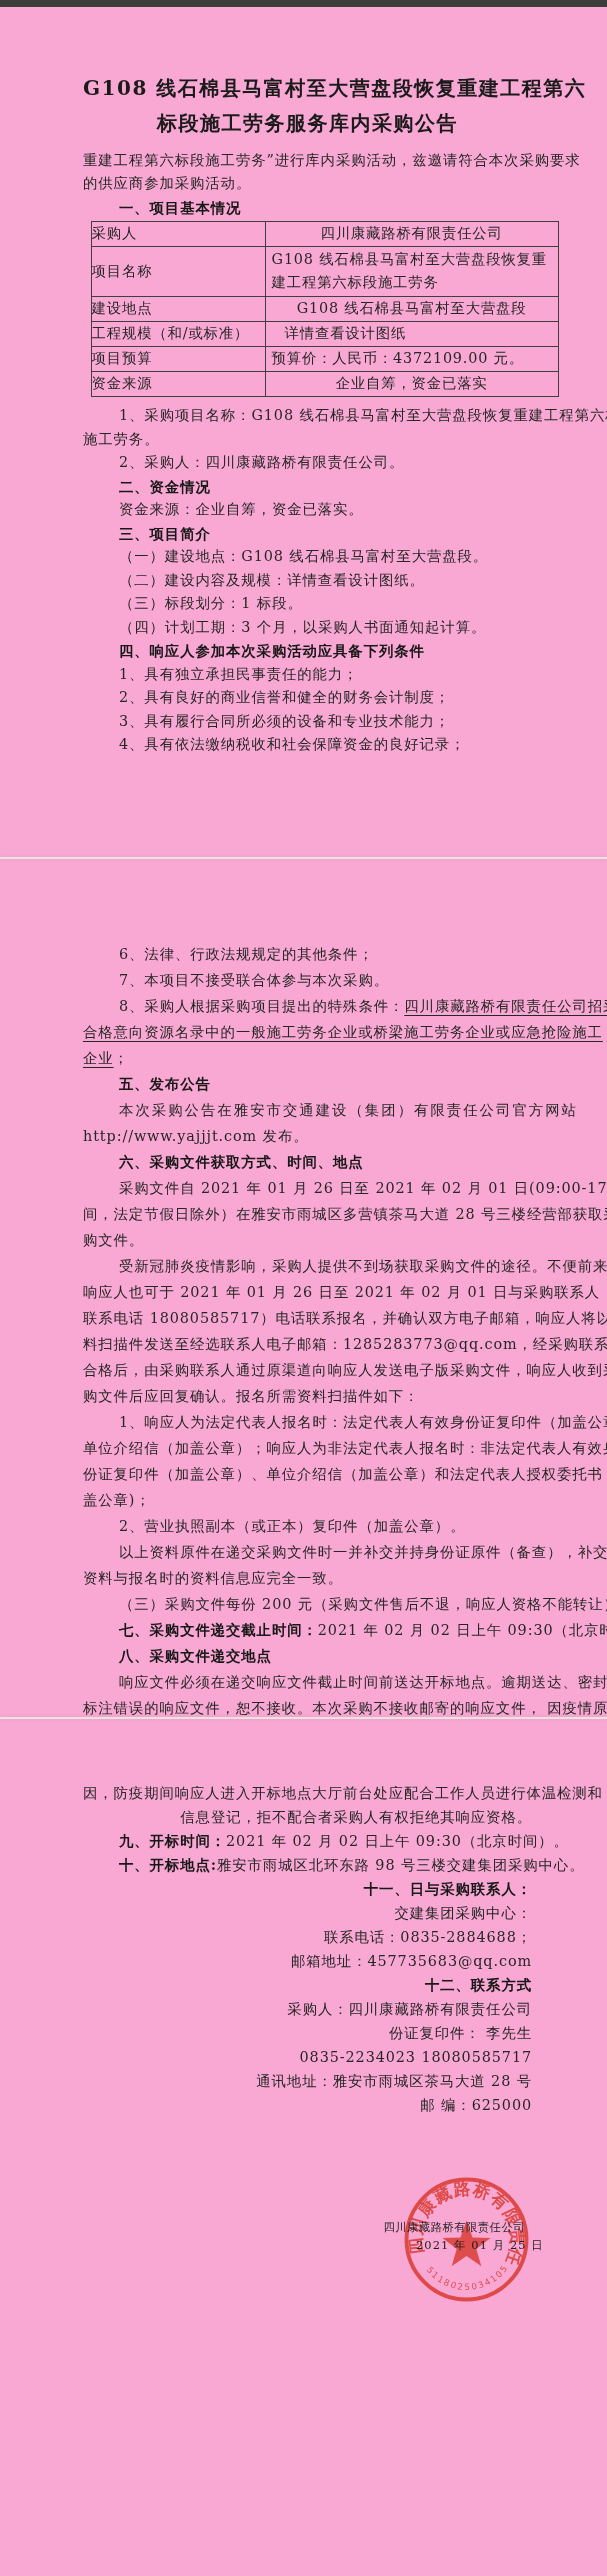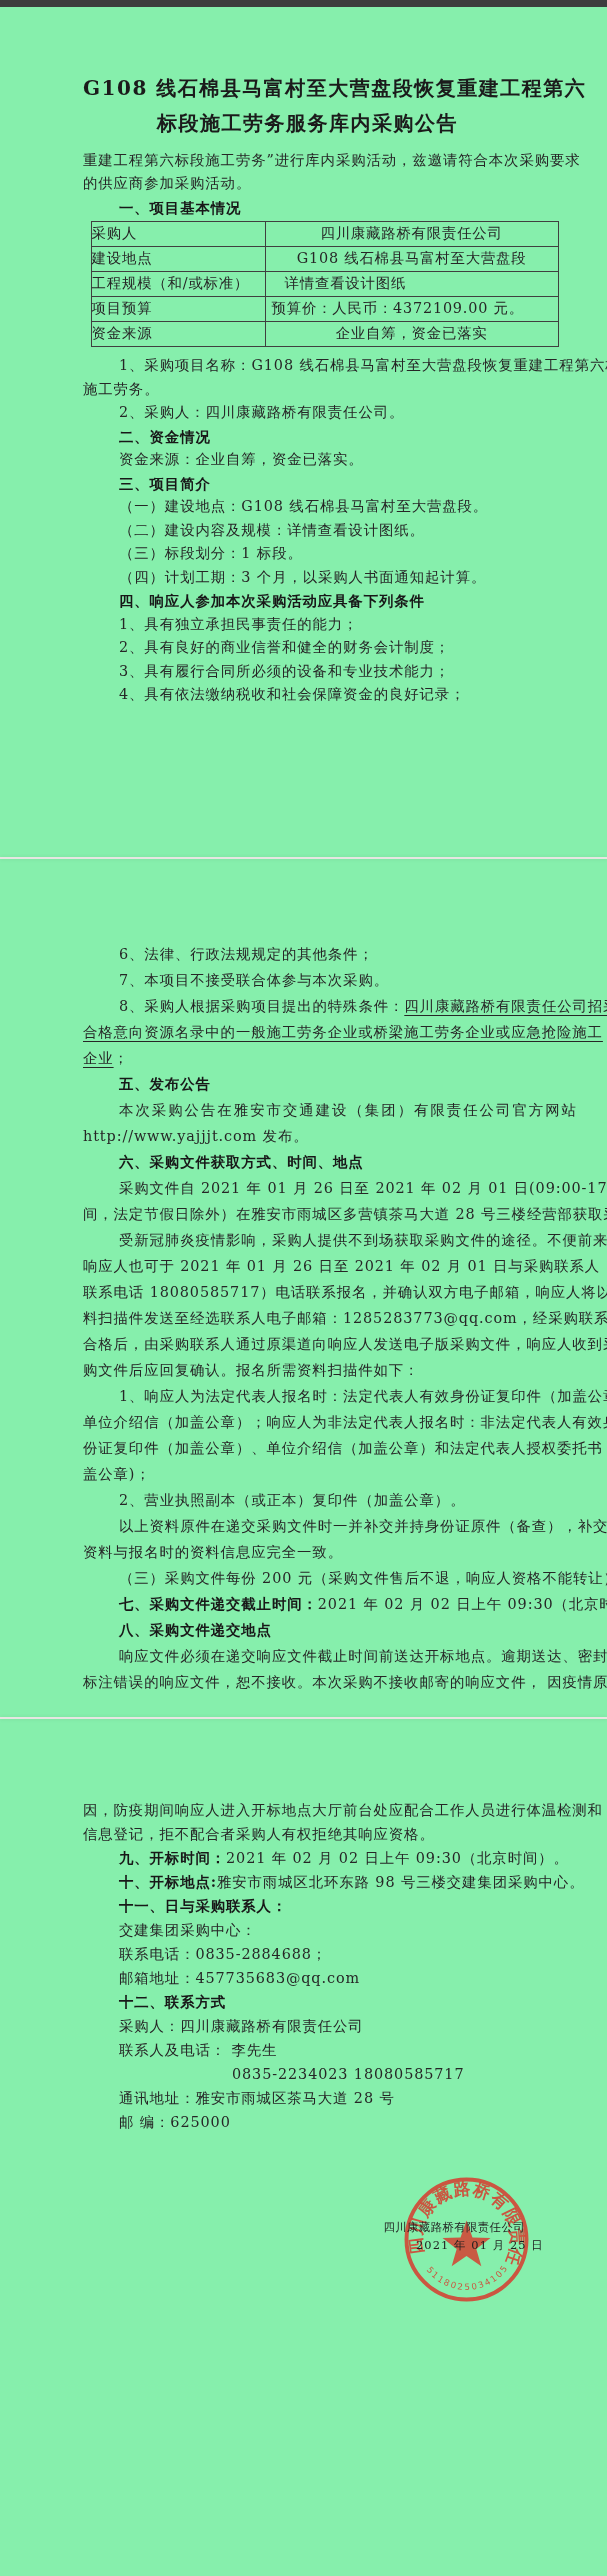--- a/index.html
+++ b/index.html
@@ -1,33 +1,33 @@
 <!DOCTYPE html>
 <html style="font-size:12px"><head>
 <meta charset="utf-8">
 <style>
   html,body{margin:0;padding:0;background:#e9e9e6;}
-  .doc{position:relative;width:607px;height:2576px;margin:0 auto;background:#86efac;
+  .doc{position:relative;width:607px;height:2576px;margin:0 auto;background:#f9a8d4;
        font-family:"DejaVu Serif","Liberation Serif",serif;color:#262626;overflow:hidden;}
   .topstrip{position:absolute;top:0;left:0;width:607px;height:6.8px;background:#3d3d3d;}
   .pbreak{position:absolute;left:0;width:607px;height:2.3px;background:#e6e6e1;
           box-shadow:0 1.5px 3px rgba(0,0,0,0.05), 0 -1.5px 3px rgba(0,0,0,0.04);}
   #pbreak1{top:857px;} #pbreak2{top:1717px;}
   .page{position:absolute;left:0;width:607px;}
   #page1{top:0;height:858px;} #page2{top:858px;height:860px;border-radius:11px;} #page3{top:1719px;height:857px;}
   .content{position:absolute;left:83px;width:449px;}
   .title-line{height:35px;line-height:35px;text-align:center;font-weight:bold;
               font-size:20px;letter-spacing:1.5px;color:#1b1b1b;white-space:nowrap;}
   .title-gap{height:7.6px;}
   #page1 .title-block{margin-top:71px;}
   .line{height:23.5px;line-height:23.5px;font-size:14.4px;letter-spacing:0.9px;white-space:nowrap;}
   #page2 .line{height:26px;line-height:26px;}
   #page3 .line{height:24px;line-height:24px;}
   #page2 .content{padding-top:83px;}
-  #page3 .content{padding-top:79px;}
+  #page3 .content{padding-top:62px;text-align:right;}
   .line .b{font-weight:bold;color:#181818;}
   .line .u{text-decoration:underline;text-underline-offset:3.8px;}
   .ind{padding-left:36px;}
   .xind{padding-left:149px;}
   .sp{letter-spacing:2px;}
   table.ptable{border-collapse:collapse;margin:1.5px 0 7.6px 7.6px;width:467px;
                border:1.5px solid #3f3f3f;table-layout:fixed;}
   table.ptable td{border:0.8px solid #3f3f3f;font-size:14.4px;letter-spacing:0.8px;
                   padding:0;vertical-align:middle;color:#262626;}
   td.lab{width:173px;padding-left:29px;font-size:13.3px;}
@@ -61,20 +61,24 @@
       <div>
           <div class="line"><span>重建工程第六标段施工劳务”进行库内采购活动，兹邀请符合本次采购要求</span></div>
           <div class="line"><span>的供应商参加采购活动。</span></div>
           <div class="line ind"><span class="b">一、项目基本情况</span></div>
         </div>
       <table class="ptable">
         <tbody>
             <tr class="r1">
               <td class="lab">采购人</td>
               <td class="val c">四川康藏路桥有限责任公司</td>
+            </tr>
+            <tr class="r2">
+              <td class="lab">项目名称</td>
+              <td class="val l" style="white-space: normal;">G108 线石棉县马富村至大营盘段恢复重建工程第六标段施工劳务</td>
             </tr>
             <tr class="r1">
               <td class="lab">建设地点</td>
               <td class="val c">G108 线石棉县马富村至大营盘段</td>
             </tr>
             <tr class="r1">
               <td class="lab">工程规模（和/或标准）</td>
               <td class="val lp">详情查看设计图纸</td>
             </tr>
             <tr class="r1">
@@ -114,20 +118,21 @@
           <div class="line ind"><span>7、本项目不接受联合体参与本次采购。</span></div>
           <div class="line ind"><span>8、采购人根据采购项目提出的特殊条件：</span><span class="u">四川康藏路桥有限责任公司招采</span></div>
           <div class="line"><span class="u">合格意向资源名录中的一般施工劳务企业或桥梁施工劳务企业或应急抢险施工</span></div>
           <div class="line"><span class="u">企业</span><span>；</span></div>
           <div class="line ind"><span class="b">五、发布公告</span></div>
           <div class="line ind sp"><span>本次采购公告在雅安市交通建设（集团）有限责任公司官方网站</span></div>
           <div class="line"><span>http://www.yajjjt.com 发布。</span></div>
           <div class="line ind"><span class="b">六、采购文件获取方式、时间、地点</span></div>
           <div class="line ind"><span>采购文件自 2021 年 01 月 26 日至 2021 年 02 月 01 日(09:00-17:00 北京时</span></div>
           <div class="line"><span>间，法定节假日除外）在雅安市雨城区多营镇茶马大道 28 号三楼经营部获取采</span></div>
+          <div class="line"><span>购文件。</span></div>
           <div class="line ind"><span>受新冠肺炎疫情影响，采购人提供不到场获取采购文件的途径。不便前来的</span></div>
           <div class="line"><span>响应人也可于 2021 年 01 月 26 日至 2021 年 02 月 01 日与采购联系人（李先生，</span></div>
           <div class="line"><span>联系电话 18080585717）电话联系报名，并确认双方电子邮箱，响应人将以下资</span></div>
           <div class="line"><span>料扫描件发送至经选联系人电子邮箱：1285283773@qq.com，经采购联系人确认</span></div>
           <div class="line"><span>合格后，由采购联系人通过原渠道向响应人发送电子版采购文件，响应人收到采</span></div>
           <div class="line"><span>购文件后应回复确认。报名所需资料扫描件如下：</span></div>
           <div class="line ind"><span>1、响应人为法定代表人报名时：法定代表人有效身份证复印件（加盖公章）、</span></div>
           <div class="line"><span>单位介绍信（加盖公章）；响应人为非法定代表人报名时：非法定代表人有效身</span></div>
           <div class="line"><span>份证复印件（加盖公章）、单位介绍信（加盖公章）和法定代表人授权委托书（加</span></div>
           <div class="line"><span>盖公章)；</span></div>
@@ -149,21 +154,21 @@
           <div class="line"><span>因，防疫期间响应人进入开标地点大厅前台处应配合工作人员进行体温检测和</span></div>
           <div class="line"><span>信息登记，拒不配合者采购人有权拒绝其响应资格。</span></div>
           <div class="line ind"><span class="b">九、开标时间：</span><span>2021 年 02 月 02 日上午 09:30（北京时间）。</span></div>
           <div class="line ind"><span class="b">十、开标地点:</span><span>雅安市雨城区北环东路 98 号三楼交建集团采购中心。</span></div>
           <div class="line ind"><span class="b">十一、日与采购联系人：</span></div>
           <div class="line ind"><span>交建集团采购中心：</span></div>
           <div class="line ind"><span>联系电话：0835-2884688；</span></div>
           <div class="line ind"><span>邮箱地址：457735683@qq.com</span></div>
           <div class="line ind"><span class="b">十二、联系方式</span></div>
           <div class="line ind"><span>采购人：四川康藏路桥有限责任公司</span></div>
-          <div class="line ind"><span>联系人及电话：  李先生</span></div>
+          <div class="line ind"><span>份证复印件：  李先生</span></div>
           <div class="line xind"><span>0835-2234023    18080585717</span></div>
           <div class="line ind"><span>通讯地址：雅安市雨城区茶马大道 28 号</span></div>
           <div class="line ind"><span>邮  编：625000</span></div>
         </div>
     </div>
     <div class="stamp-wrap">
       <svg class="stamp-svg" width="131" height="131" viewBox="0 0 166 166">
         <defs>
           <path id="ringArc" d="M 29.4 102.5 A 57 57 0 1 1 136.6 102.5" fill="none"></path>
           <path id="serialArc" d="M 27.6 115 A 64 64 0 0 0 138.4 115" fill="none"></path>

